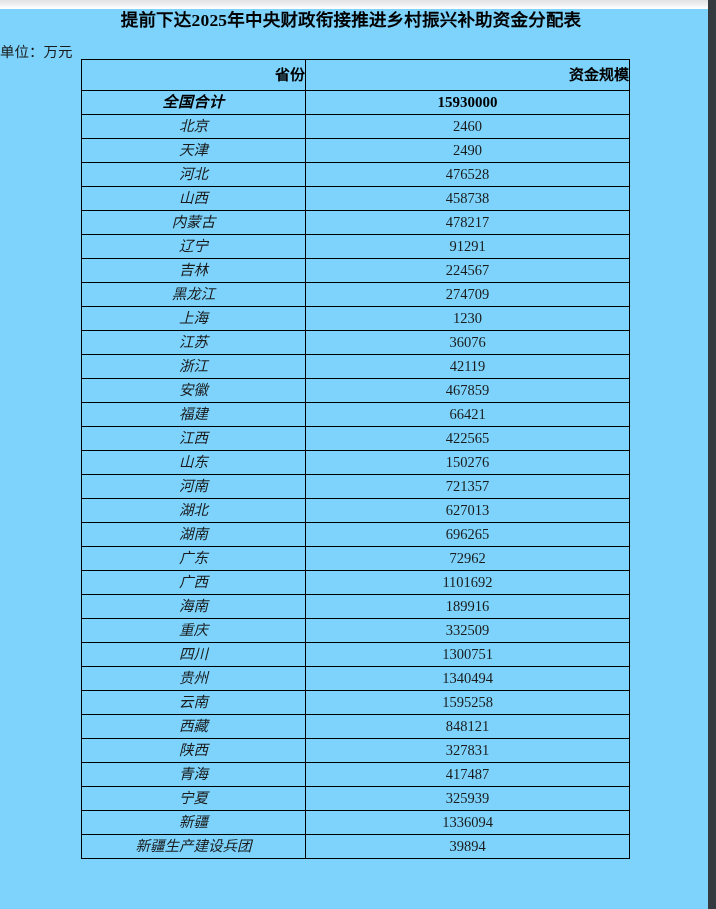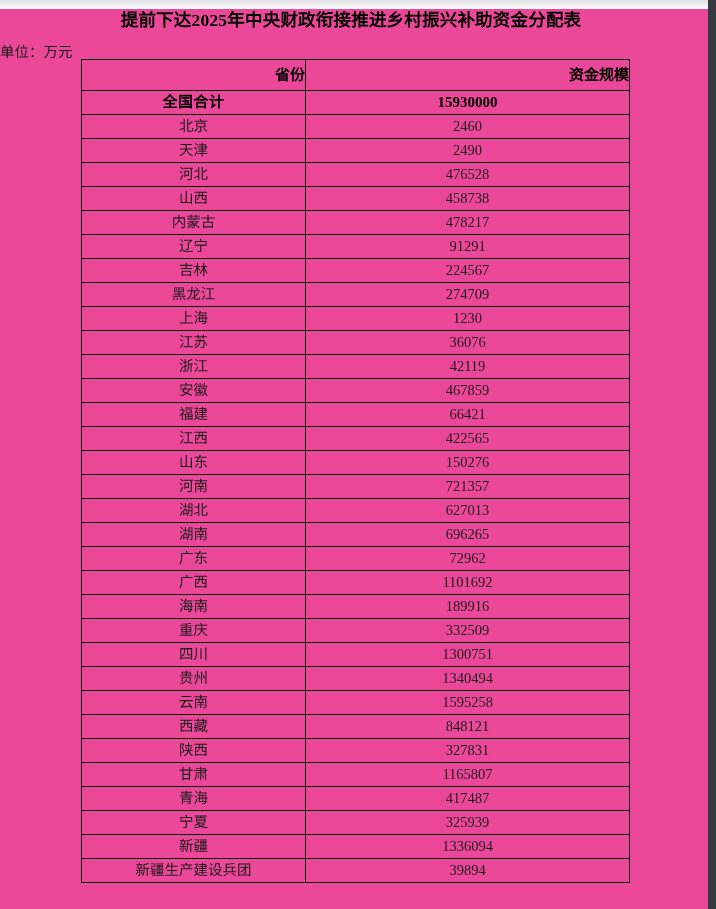--- a/index.html
+++ b/index.html
@@ -37,21 +37,21 @@
     background: #343a40;
     z-index: 6;
   }
 
   .page {
     position: absolute;
     top: 0;
     left: 0;
     width: 708px;
     height: 909px;
-    background: #ec4899;
+    background: #7dd3fc;
   }
 
   .doc-title {
     text-align: center;
     font-size: 17.5px;
     font-weight: bold;
     letter-spacing: 0.2px;
     color: #000000;
     margin: 0;
     padding-top: 8px;
@@ -102,20 +102,21 @@
     height: 30px;
     line-height: 30px;
     text-align: right;
     font-weight: bold;
     font-size: 15px;
     color: #000000;
   }
 
   td.province {
     text-align: center;
+    font-style: italic;
   }
 
   td.amount {
     text-align: center;
     padding-right: 5px;
   }
 
   tr.total-row td {
     font-weight: bold;
     color: #000000;
@@ -254,24 +255,20 @@
           </tr>
           <tr>
             <td class="province">西藏</td>
             <td class="amount">848121</td>
           </tr>
           <tr>
             <td class="province">陕西</td>
             <td class="amount">327831</td>
           </tr>
           <tr>
-            <td class="province">甘肃</td>
-            <td class="amount">1165807</td>
-          </tr>
-          <tr>
             <td class="province">青海</td>
             <td class="amount">417487</td>
           </tr>
           <tr>
             <td class="province">宁夏</td>
             <td class="amount">325939</td>
           </tr>
           <tr>
             <td class="province">新疆</td>
             <td class="amount">1336094</td>

